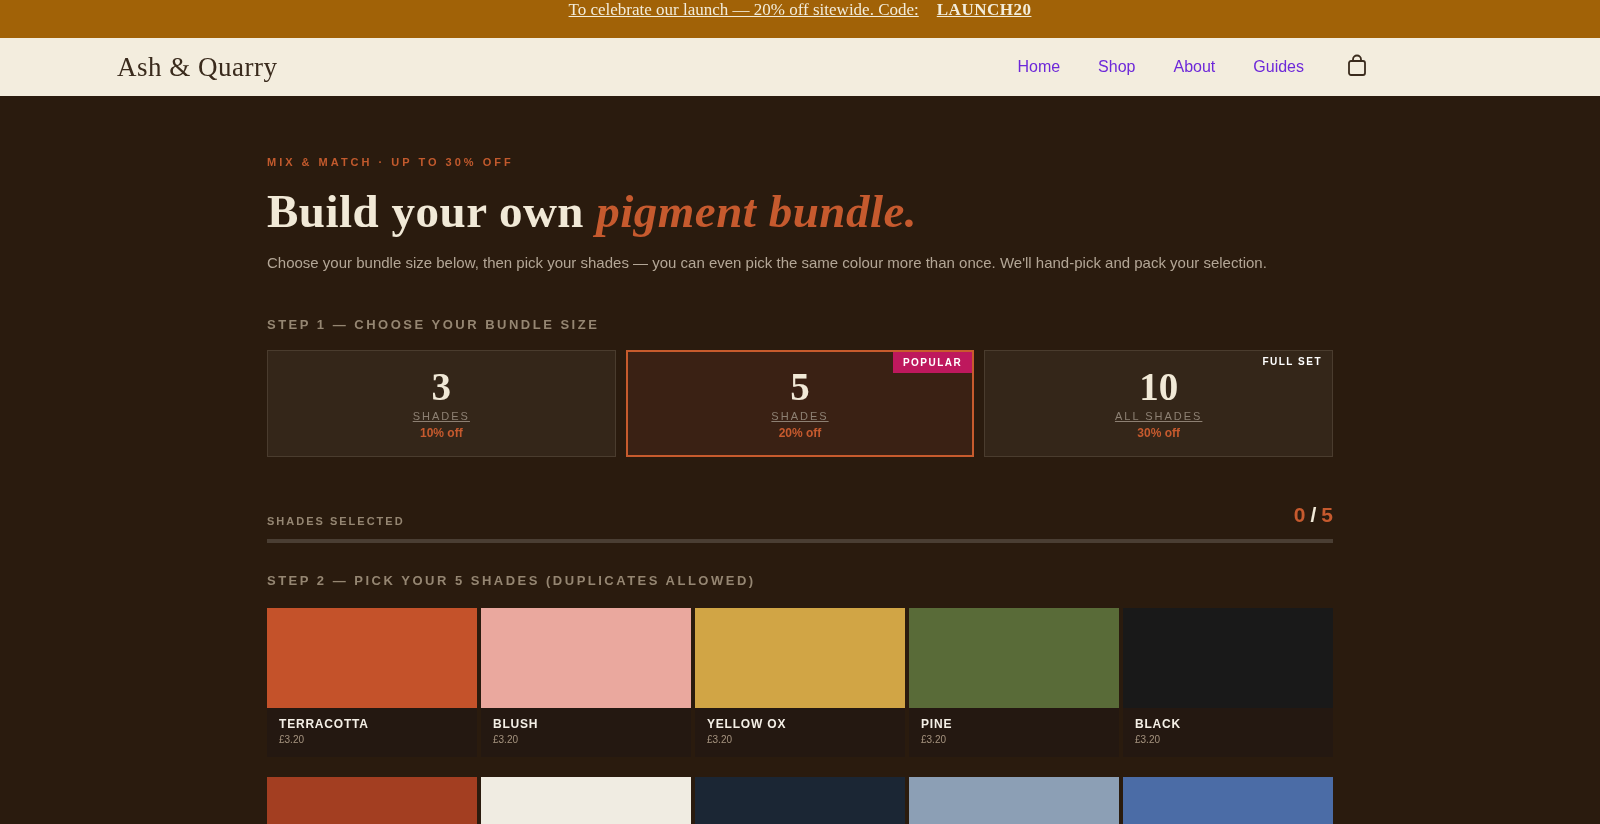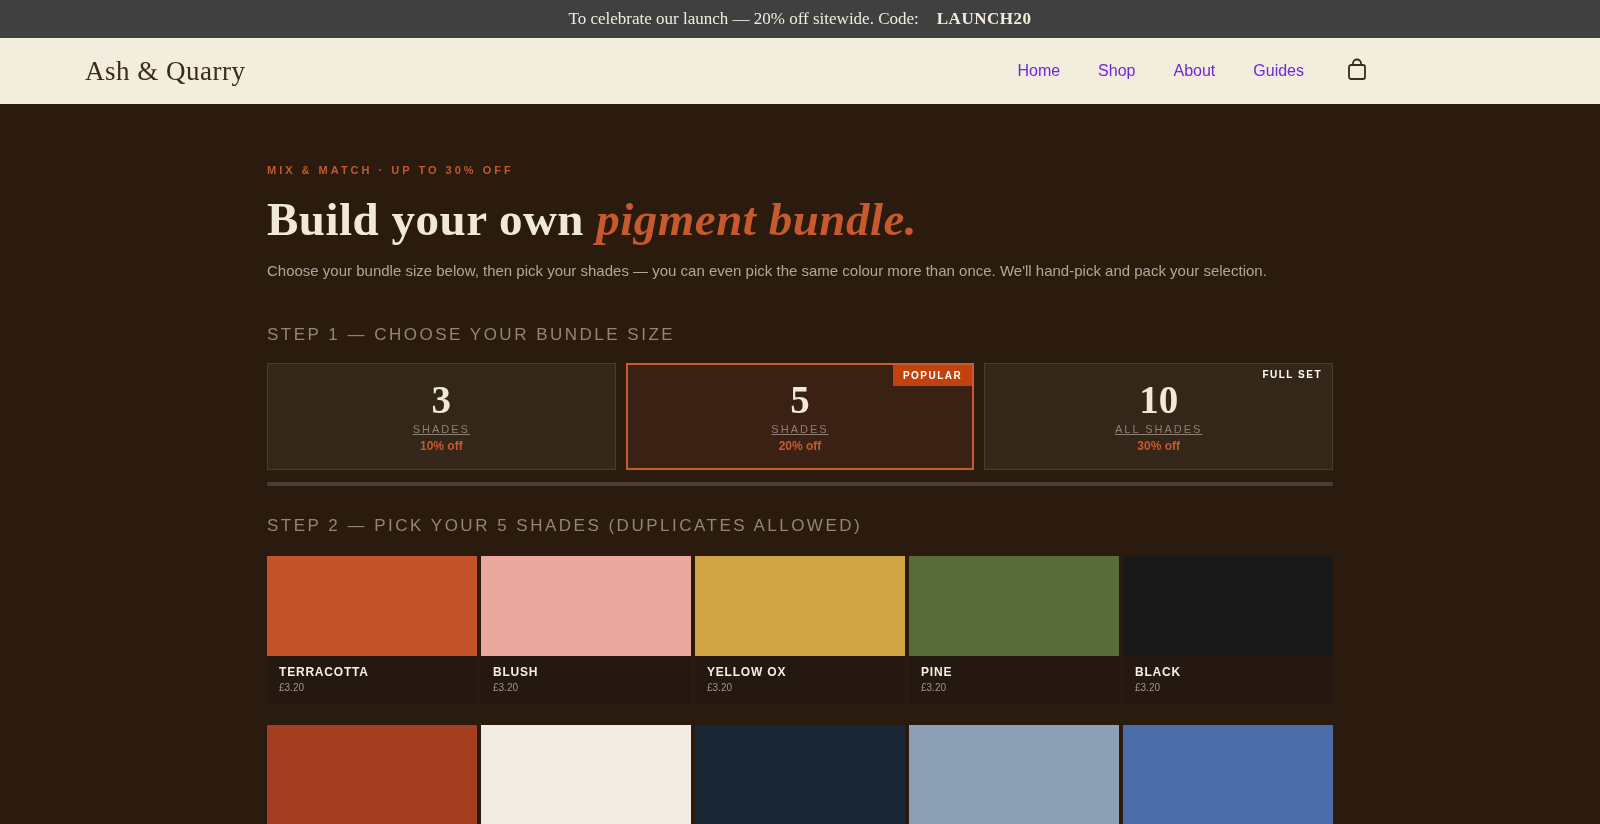--- a/index.html
+++ b/index.html
@@ -1,31 +1,31 @@
 <!DOCTYPE html>
 <html><head>
 <meta charset="utf-8">
 <style>
   * { margin: 0; padding: 0; box-sizing: border-box; }
   html, body { width: 1600px; height: 824px; overflow: hidden; }
   body { font-family: "Liberation Sans", sans-serif; background: #2a1b0e; }
 
   
   .banner {
-    height: 38px; background: #404040; color: #f2ecdb;
-    display: flex; align-items: center; justify-content: center;
-    font-family: "Liberation Serif", serif; font-size: 17px;
+    height: 38px; background: #a16207; color: #f2ecdb;
+    display: flex; justify-content: center;
+    font-family: "Liberation Serif", serif; font-size: 17px; text-decoration: underline;
   }
   .banner b { margin-left: 18px; letter-spacing: .5px; }
 
   
   .header {
-    height: 66px; background: #f3edde;
+    height: 58px; background: #f3edde;
     display: flex; align-items: center; justify-content: space-between;
-    padding: 0 232px 0 85px;
+    padding: 0 232px 0 117px;
   }
   .logo {
     font-family: "Liberation Serif", serif; font-size: 27px; color: #3a2b1d;
     letter-spacing: .5px;
   }
   .nav { display: flex; align-items: center; gap: 38px; }
   .nav a { text-decoration: none; color: #6d28d9; font-size: 16px; cursor: pointer; }
   .cart-btn { background: none; border: none; cursor: pointer; display: flex; align-items: center; margin-left: 4px; }
 
   
@@ -36,21 +36,21 @@
     color: #c25a2d; font-size: 11px; font-weight: bold; letter-spacing: 3px;
   }
   .hero-title {
     margin-top: 16px; font-family: "Liberation Serif", serif;
     font-size: 47px; font-weight: bold; color: #f1e9d7; letter-spacing: .5px;
   }
   .hero-title .accent { color: #c65a2e; font-style: italic; }
   .hero-sub { margin-top: 16px; color: #b3a696; font-size: 15px; }
 
   .step-label {
-    color: #958672; font-size: 17px; font-weight: normal; letter-spacing: 2.5px;
+    color: #958672; font-size: 13px; font-weight: bold; letter-spacing: 2.5px;
   }
   .step1-label { margin-top: 46px; }
 
   
   .bundle-grid { margin-top: 18px; display: grid; grid-template-columns: 1fr 1fr 1fr; gap: 10px; }
   .bundle-card {
     position: relative; height: 107px; background: #342619;
     border: 1px solid #4a3c2e; cursor: pointer;
     display: flex; flex-direction: column; align-items: center; justify-content: center;
   }
@@ -58,21 +58,21 @@
   .bundle-size {
     font-family: "Liberation Serif", serif; font-size: 39px; font-weight: bold;
     color: #f1e9d7; line-height: 1;
   }
   .bundle-unit { margin-top: 4px; color: #8d8073; font-size: 11px; letter-spacing: 2px; text-decoration: underline; }
   .bundle-discount { margin-top: 4px; color: #c65a2e; font-size: 12px; font-weight: bold; }
   .badge {
     position: absolute; top: 0; right: 0; font-size: 10px; font-weight: bold;
     letter-spacing: 1.5px; padding: 5px 10px; color: #fff;
   }
-  .badge.accent { background: #c2410c; }
+  .badge.accent { background: #be185d; }
 
   
   .progress-row {
     margin-top: 46px; display: flex; align-items: flex-end; justify-content: space-between;
   }
   .progress-label { color: #958672; font-size: 11px; font-weight: bold; letter-spacing: 2px; }
   .progress-count { font-size: 21px; font-weight: bold; color: #c65a2e; }
   .progress-count .sep { color: #f1e9d7; margin: 0 5px; }
   .progress-track { margin-top: 12px; height: 4px; background: #4a3e33; width: 100%; }
   .progress-fill { height: 100%; background: #c65a2e; }
@@ -135,20 +135,24 @@
         <div class="bundle-discount">20% off</div>
       </div>
       <div class="bundle-card">
         <div class="badge">FULL SET</div>
         <div class="bundle-size">10</div>
         <div class="bundle-unit">ALL SHADES</div>
         <div class="bundle-discount">30% off</div>
       </div>
     </div>
 
+    <div class="progress-row">
+      <div class="progress-label">SHADES SELECTED</div>
+      <div class="progress-count"><span>0</span><span class="sep">/</span><span>5</span></div>
+    </div>
     <div class="progress-track">
       <div class="progress-fill" id="progress-fill" style="width: 0%;"></div>
     </div>
 
     <div class="step-label step2-label">STEP 2 — PICK YOUR 5 SHADES (DUPLICATES ALLOWED)</div>
 
     <div class="swatch-grid">
       <div class="swatch-card">
         <div class="swatch-color" style="background: rgb(196, 82, 42);"></div>
         <div class="swatch-label">

